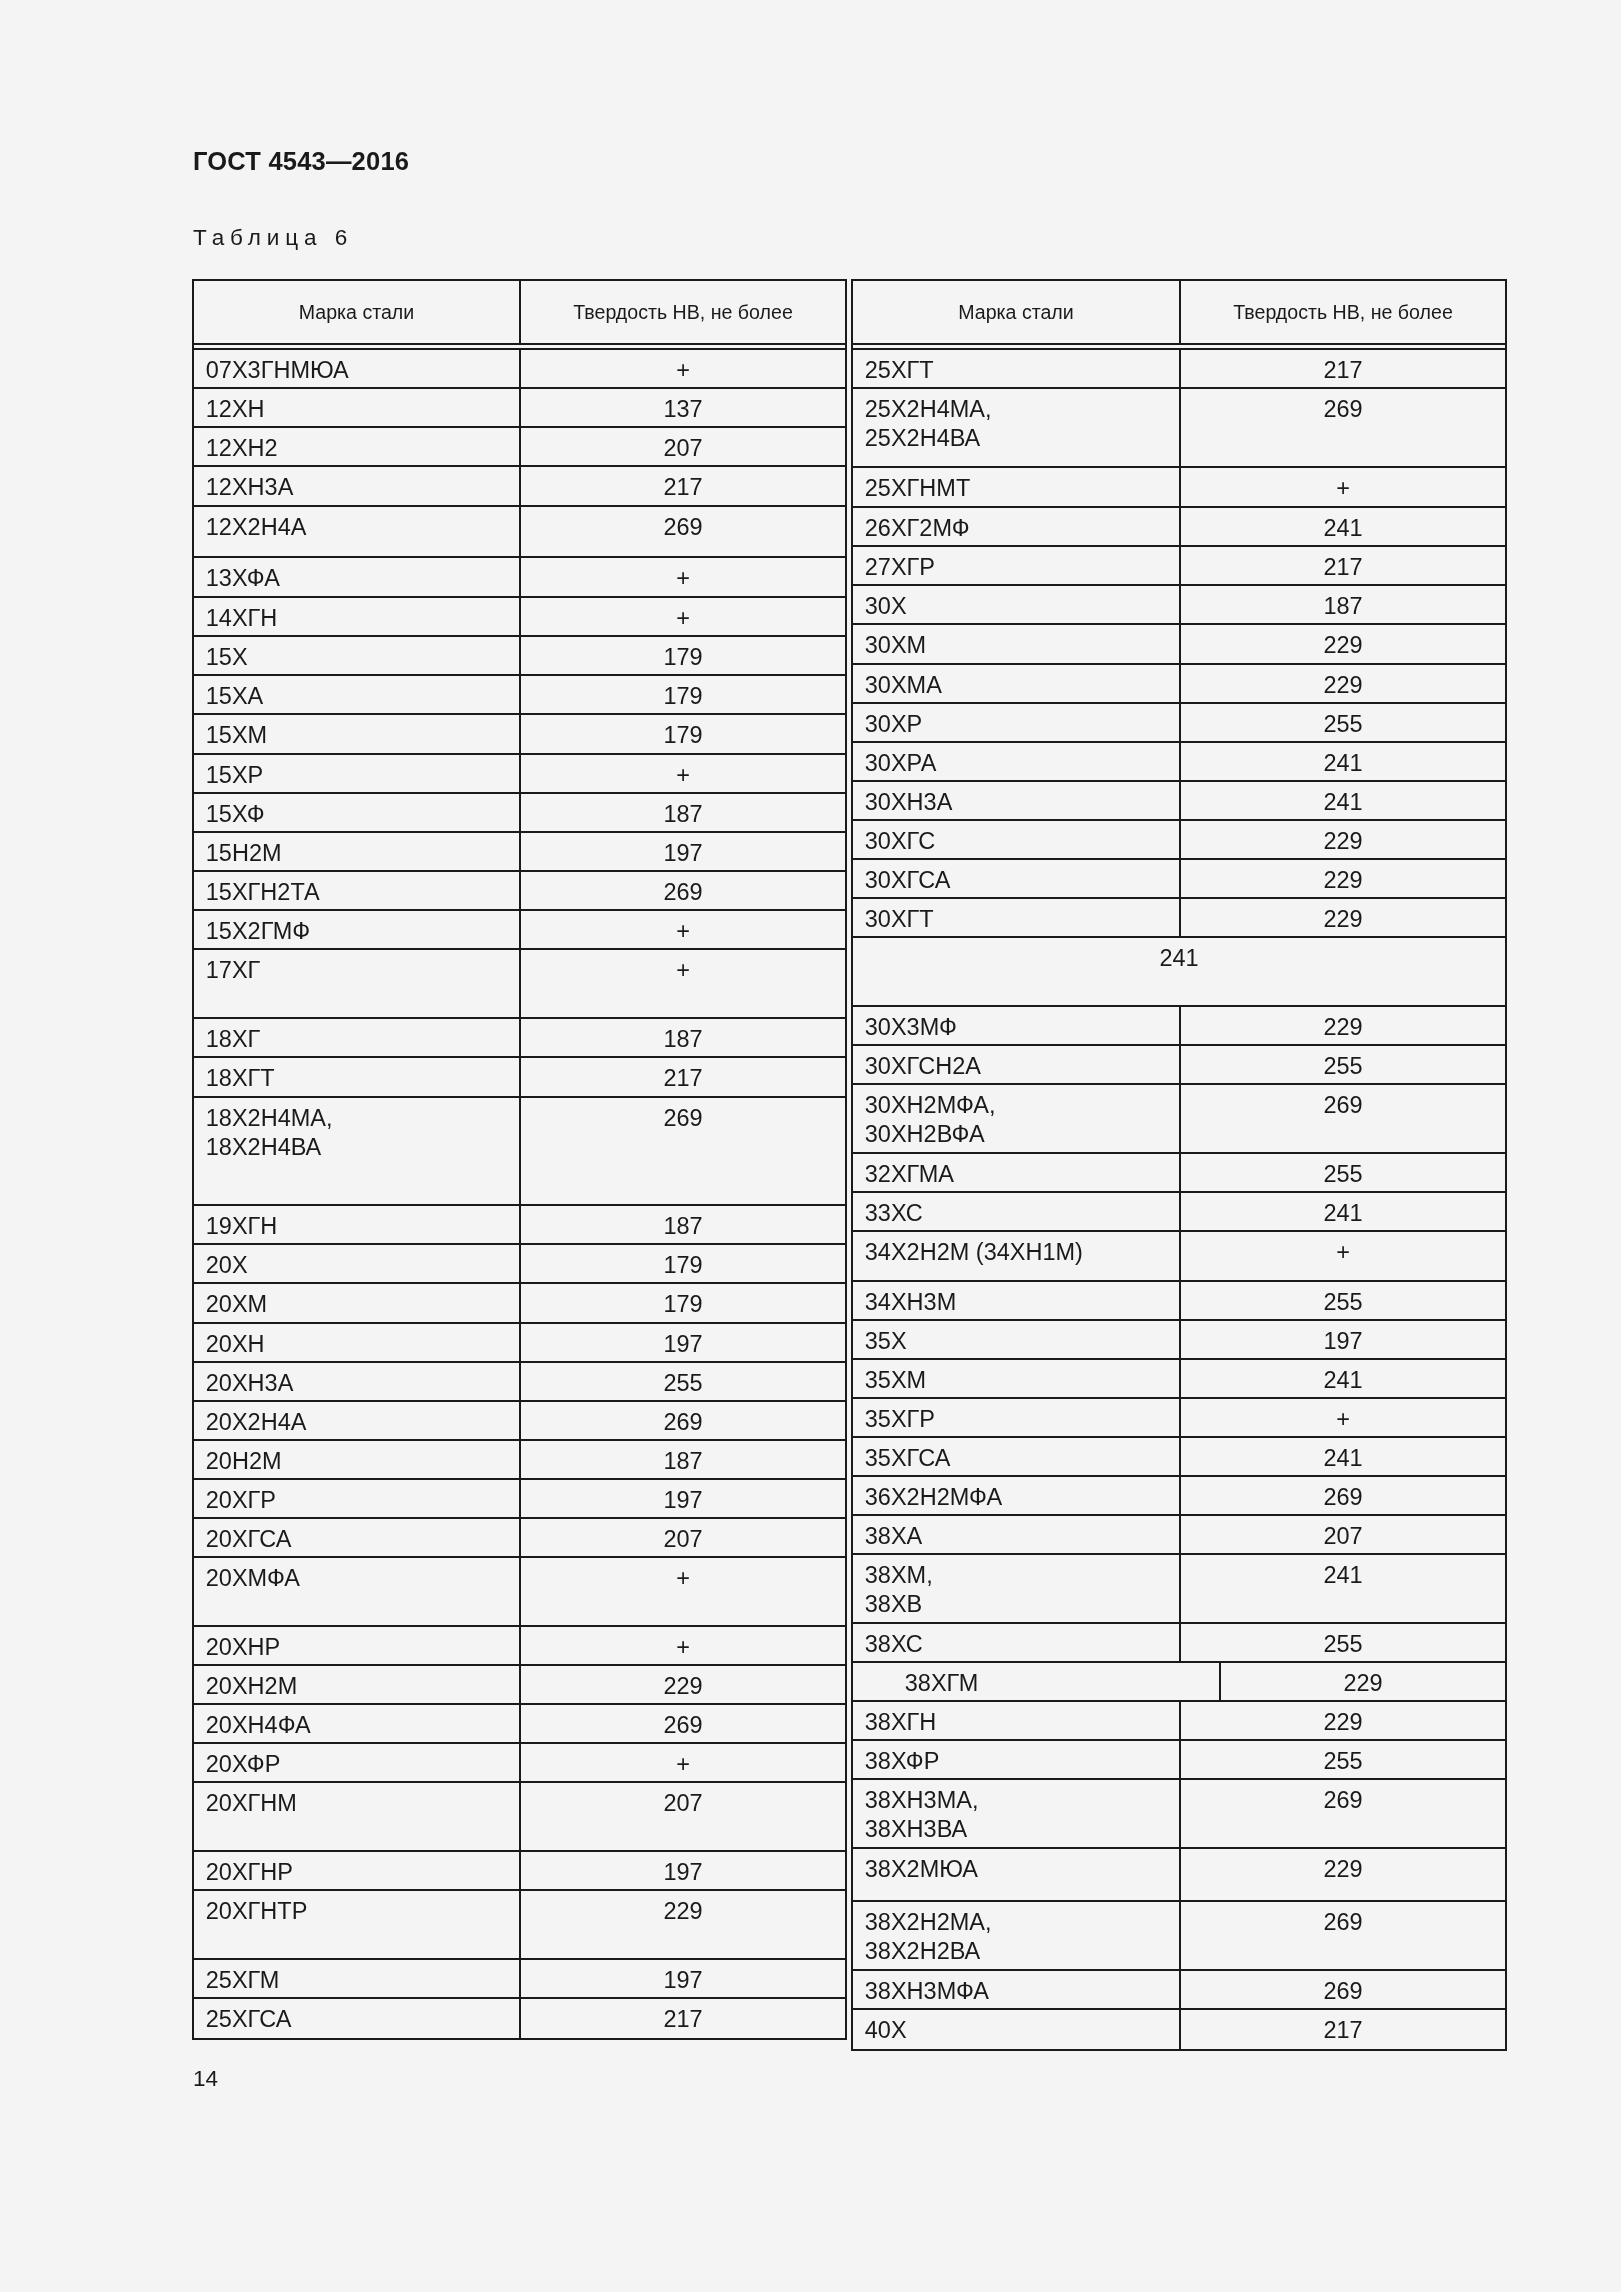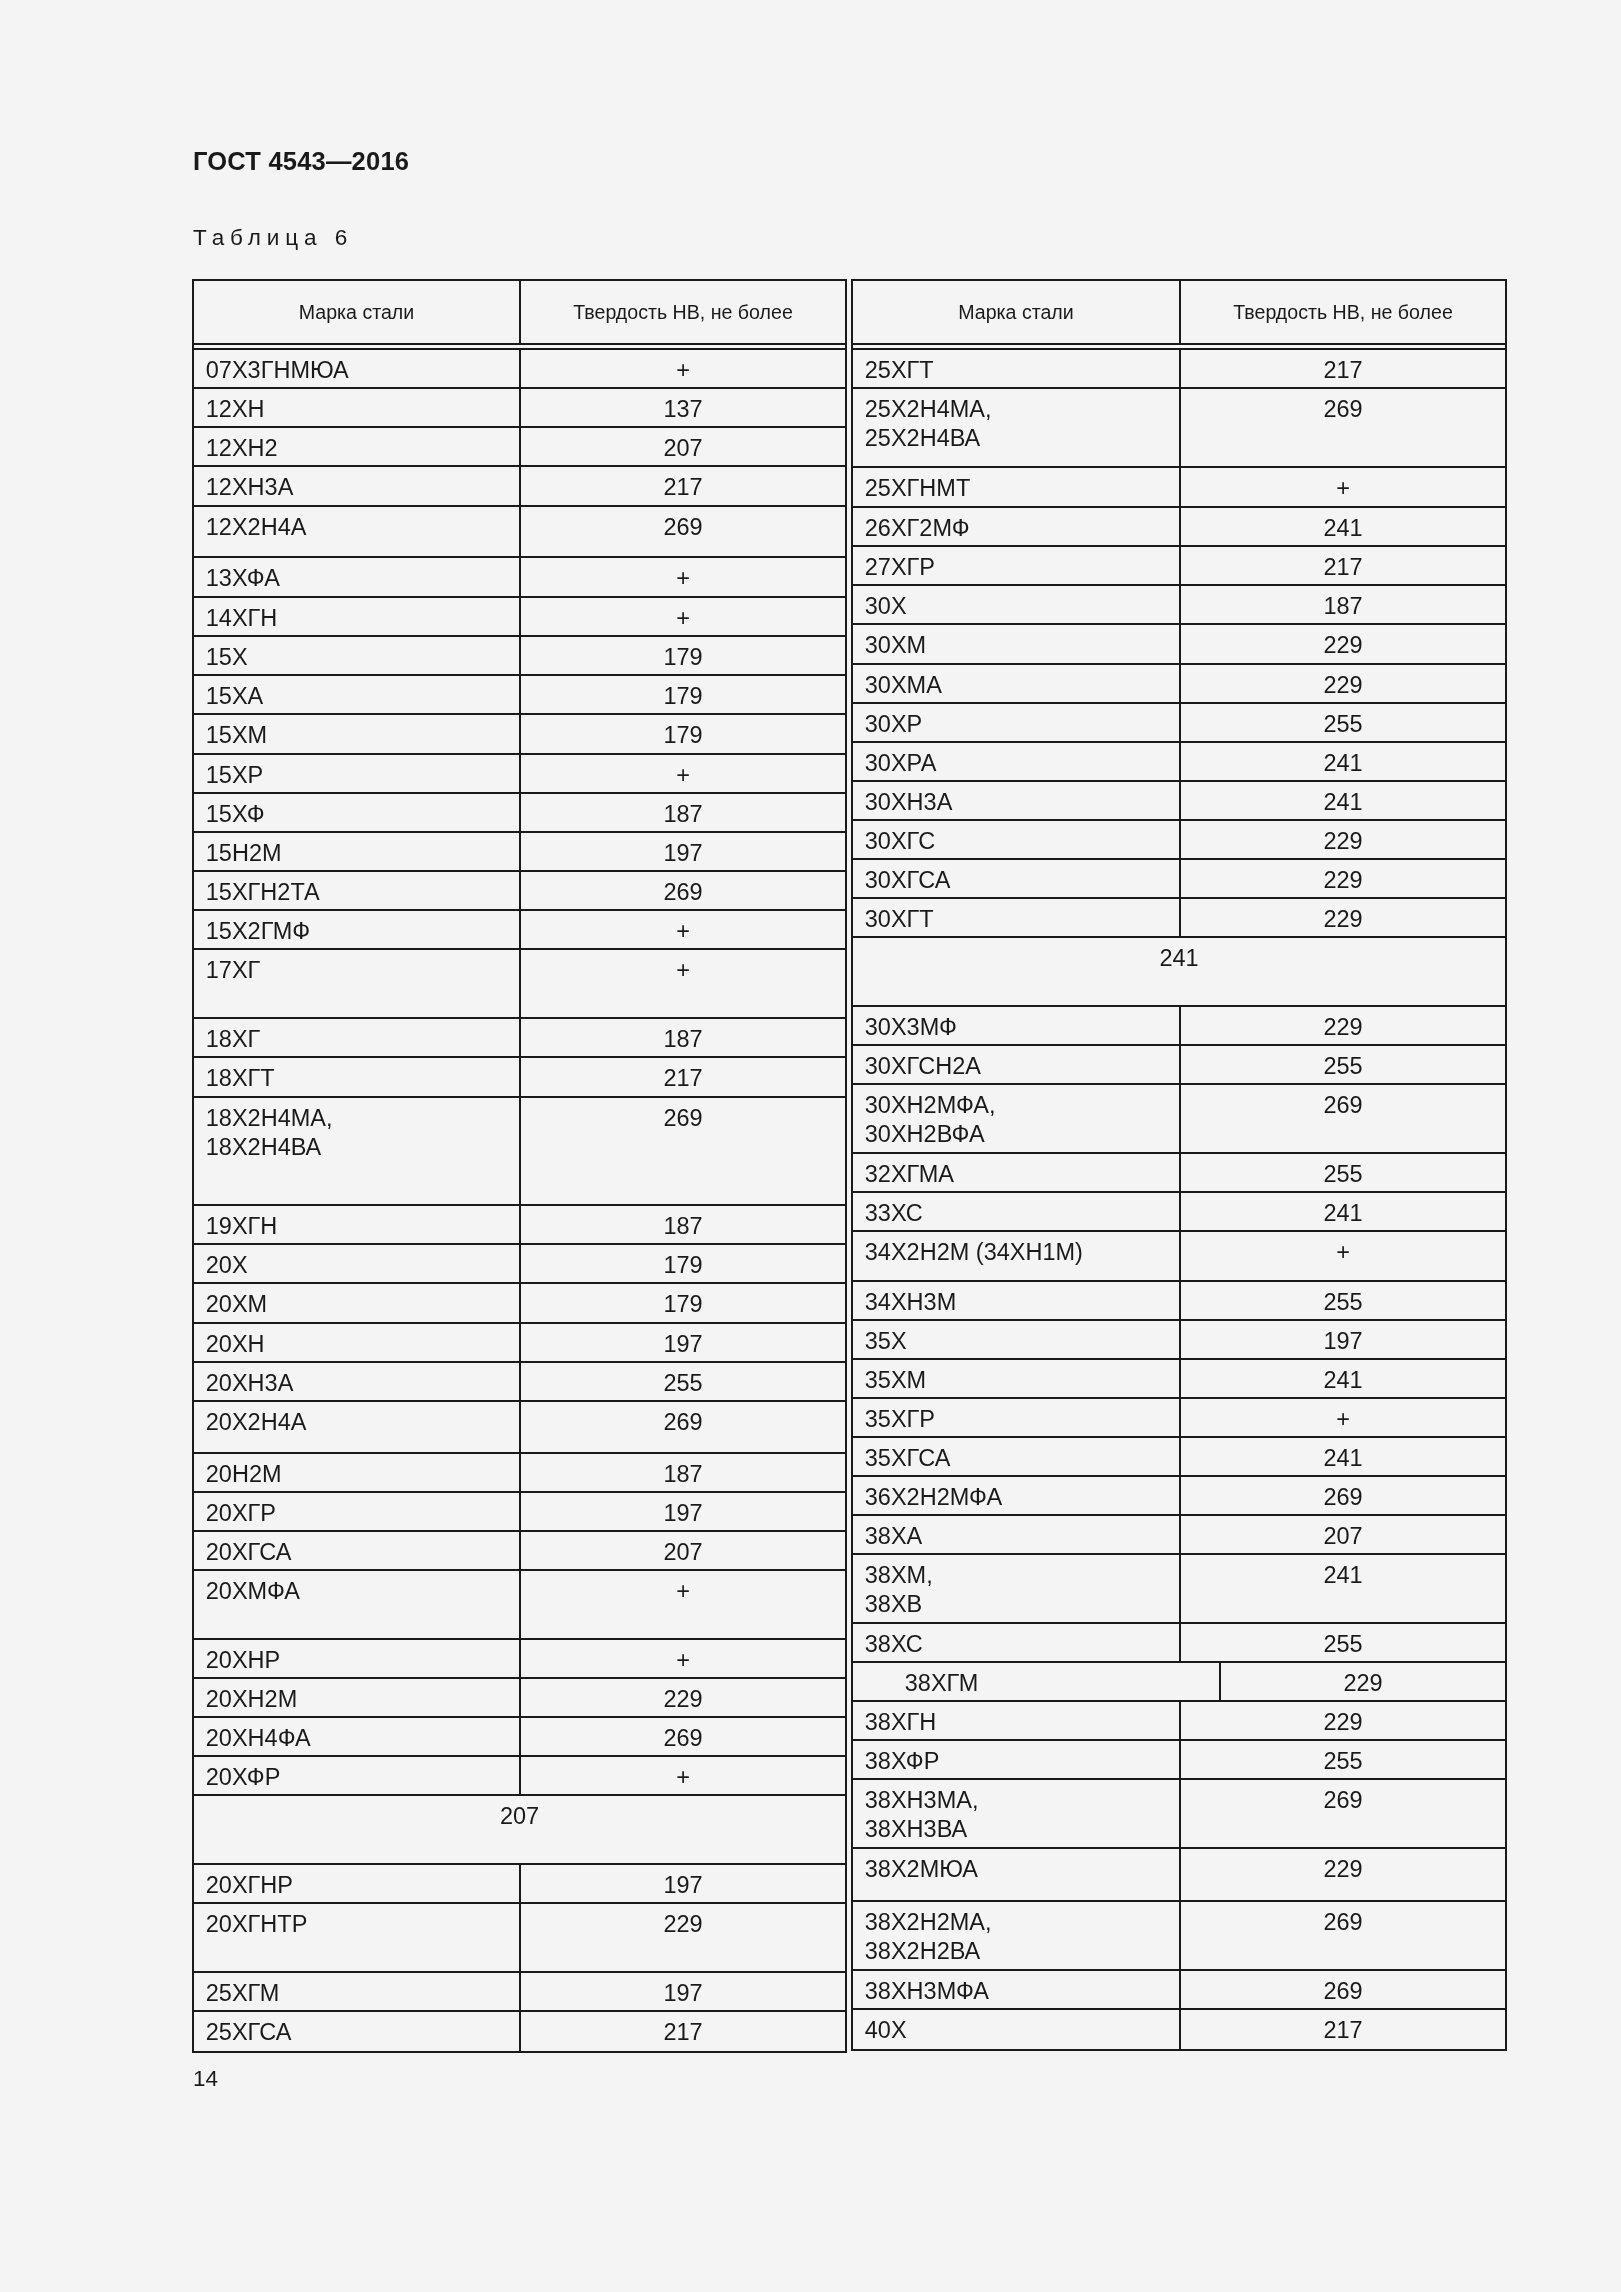--- a/index.html
+++ b/index.html
@@ -154,21 +154,21 @@
         <div class="c2">179</div>
       </div>
       <div class="row" style="height: 39px;">
         <div class="c1">20ХН</div>
         <div class="c2">197</div>
       </div>
       <div class="row" style="height: 39px;">
         <div class="c1">20ХН3А</div>
         <div class="c2">255</div>
       </div>
-      <div class="row" style="height: 52px;">
+      <div class="row" style="height: 39px;">
         <div class="c1">20Х2Н4А</div>
         <div class="c2">269</div>
       </div>
       <div class="row" style="height: 39px;">
         <div class="c1">20Н2М</div>
         <div class="c2">187</div>
       </div>
       <div class="row" style="height: 39px;">
         <div class="c1">20ХГР</div>
         <div class="c2">197</div>
@@ -191,20 +191,21 @@
       </div>
       <div class="row" style="height: 39px;">
         <div class="c1">20ХН4ФА</div>
         <div class="c2">269</div>
       </div>
       <div class="row" style="height: 39px;">
         <div class="c1">20ХФР</div>
         <div class="c2">+</div>
       </div>
       <div class="row" style="height: 69px;">
+        <div class="c1">20ХГНМ</div>
         <div class="c2">207</div>
       </div>
       <div class="row" style="height: 39px;">
         <div class="c1">20ХГНР</div>
         <div class="c2">197</div>
       </div>
       <div class="row" style="height: 69px;">
         <div class="c1">20ХГНТР</div>
         <div class="c2">229</div>
       </div>

